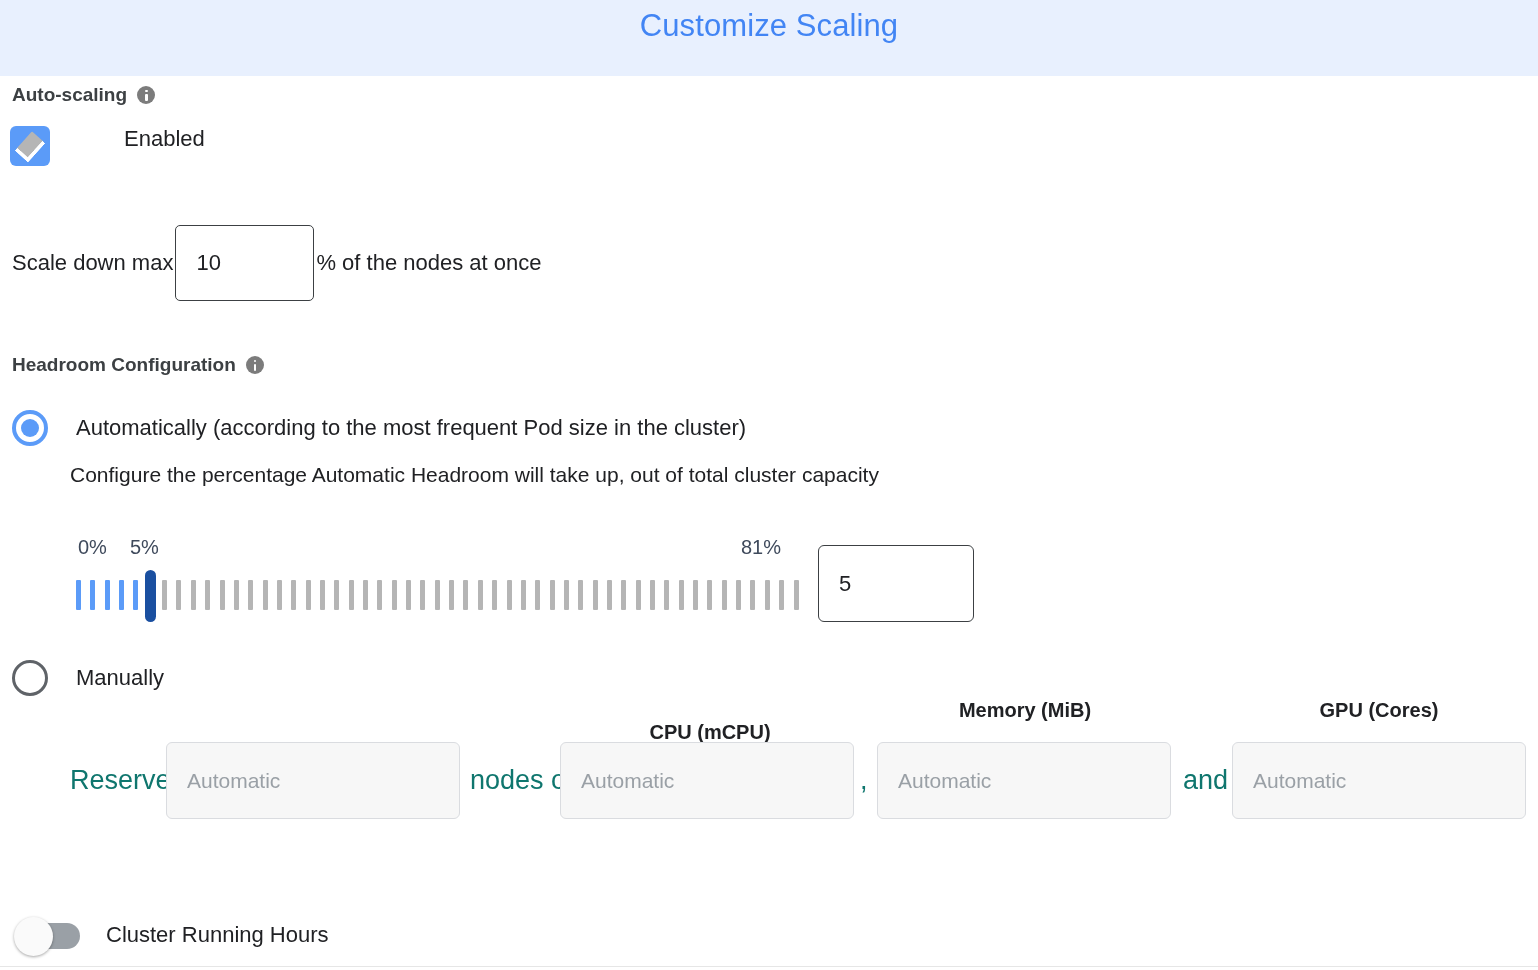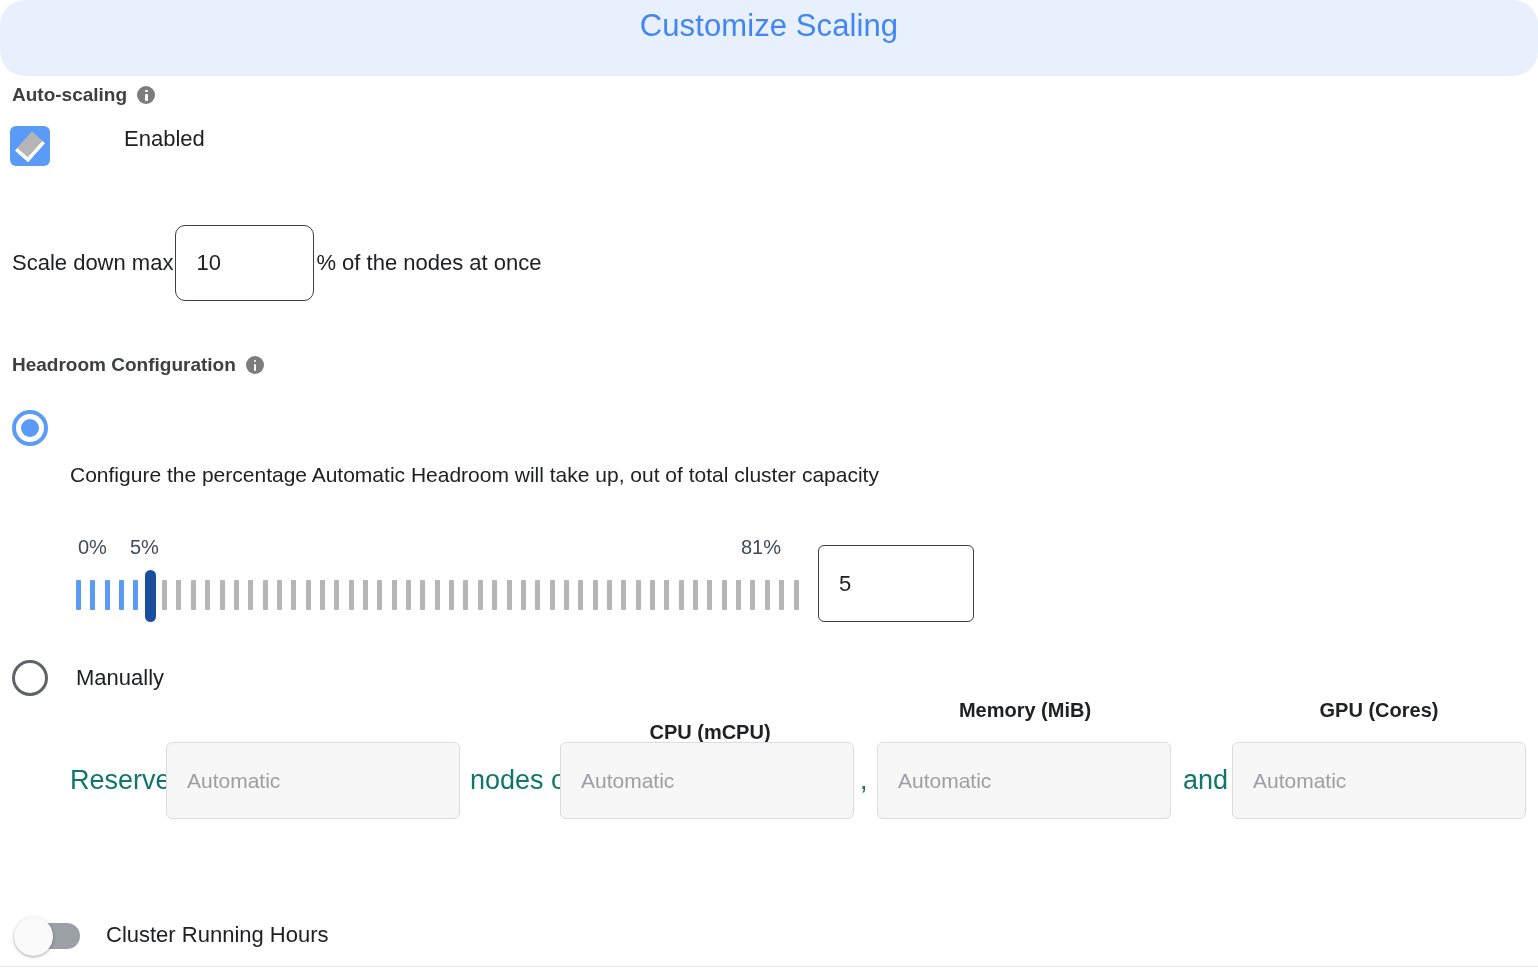--- a/index.html
+++ b/index.html
@@ -19,21 +19,20 @@
   
   .dialog-header {
     position: absolute;
     left: 0; top: 0;
     width: 1538px;
     height: 76px;
     background: #e8f0fe;
     display: flex;
     align-items: flex-start;
     justify-content: center;
-    border-radius: 25px;
   }
   .dialog-title {
     margin-top: 8px;
     font-size: 31px;
     font-weight: 400;
     color: #4285f4;
     letter-spacing: 0.1px;
   }
 
   
@@ -115,21 +114,21 @@
   .scale-text {
     font-size: 22px;
     color: #202124;
     white-space: nowrap;
   }
   .box-input {
     width: 139px;
     height: 76px;
     box-sizing: border-box;
     border: 1.6px solid #3c4043;
-    border-radius: 10px;
+    border-radius: 5px;
     background: #ffffff;
     font-family: "Liberation Sans", sans-serif;
     font-size: 22px;
     color: #202124;
     padding: 0 0 0 20px;
     outline: none;
     margin: 0 2px;
   }
 
   
@@ -335,20 +334,21 @@
   <span class="scale-text">% of the nodes at once</span>
 </div>
 
 <div class="section-label" style="left:12px; top:354px;">
   <span>Headroom Configuration</span>
   <span class="info-icon"></span>
 </div>
 
 <div class="radio-row" style="left:12px; top:410px;">
   <span class="radio selected"></span>
+  <span class="radio-label">Automatically (according to the most frequent Pod size in the cluster)</span>
 </div>
 
 <div class="helper-text">Configure the percentage Automatic Headroom will take up, out of total cluster capacity</div>
 
 <div class="slider-wrap">
   <div class="slider-scale-label" style="left:2px;">0%</div>
   <div class="slider-scale-label" style="left:54px;">5%</div>
   <div class="slider-scale-label" style="left:665px;">81%</div>
   <div class="slider-track" id="slider-track">
       <span class="tick active" style="left: 0px;"></span>

